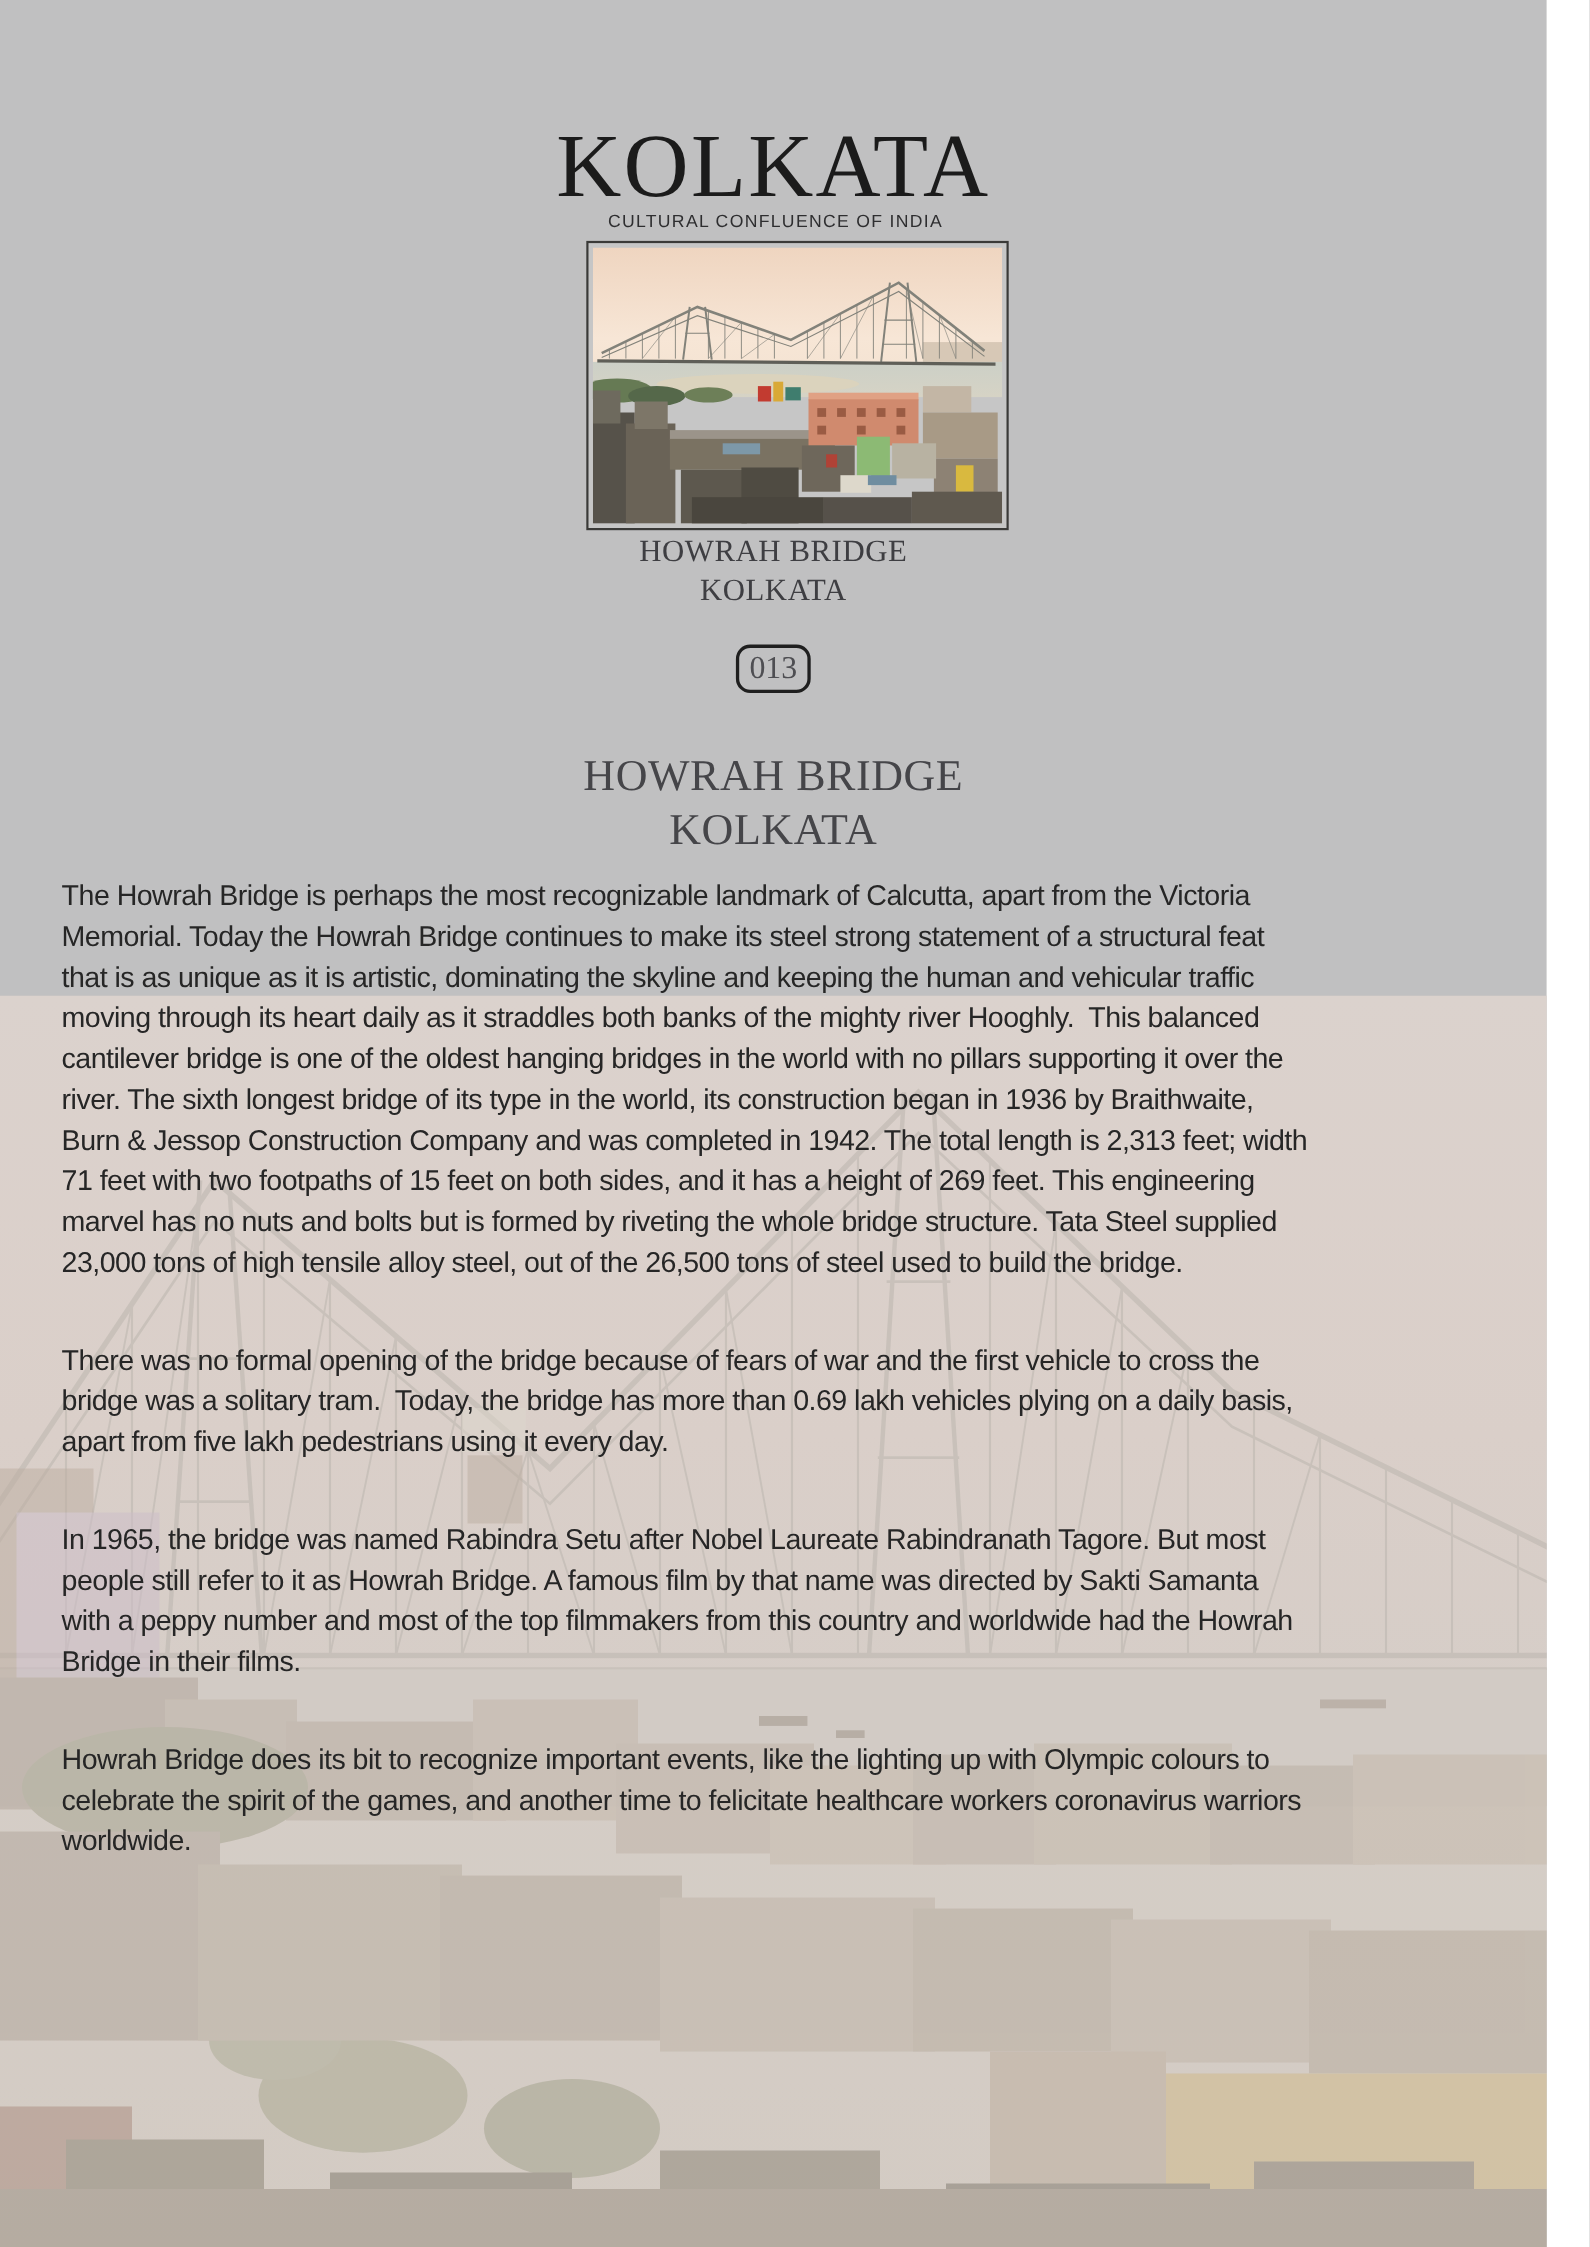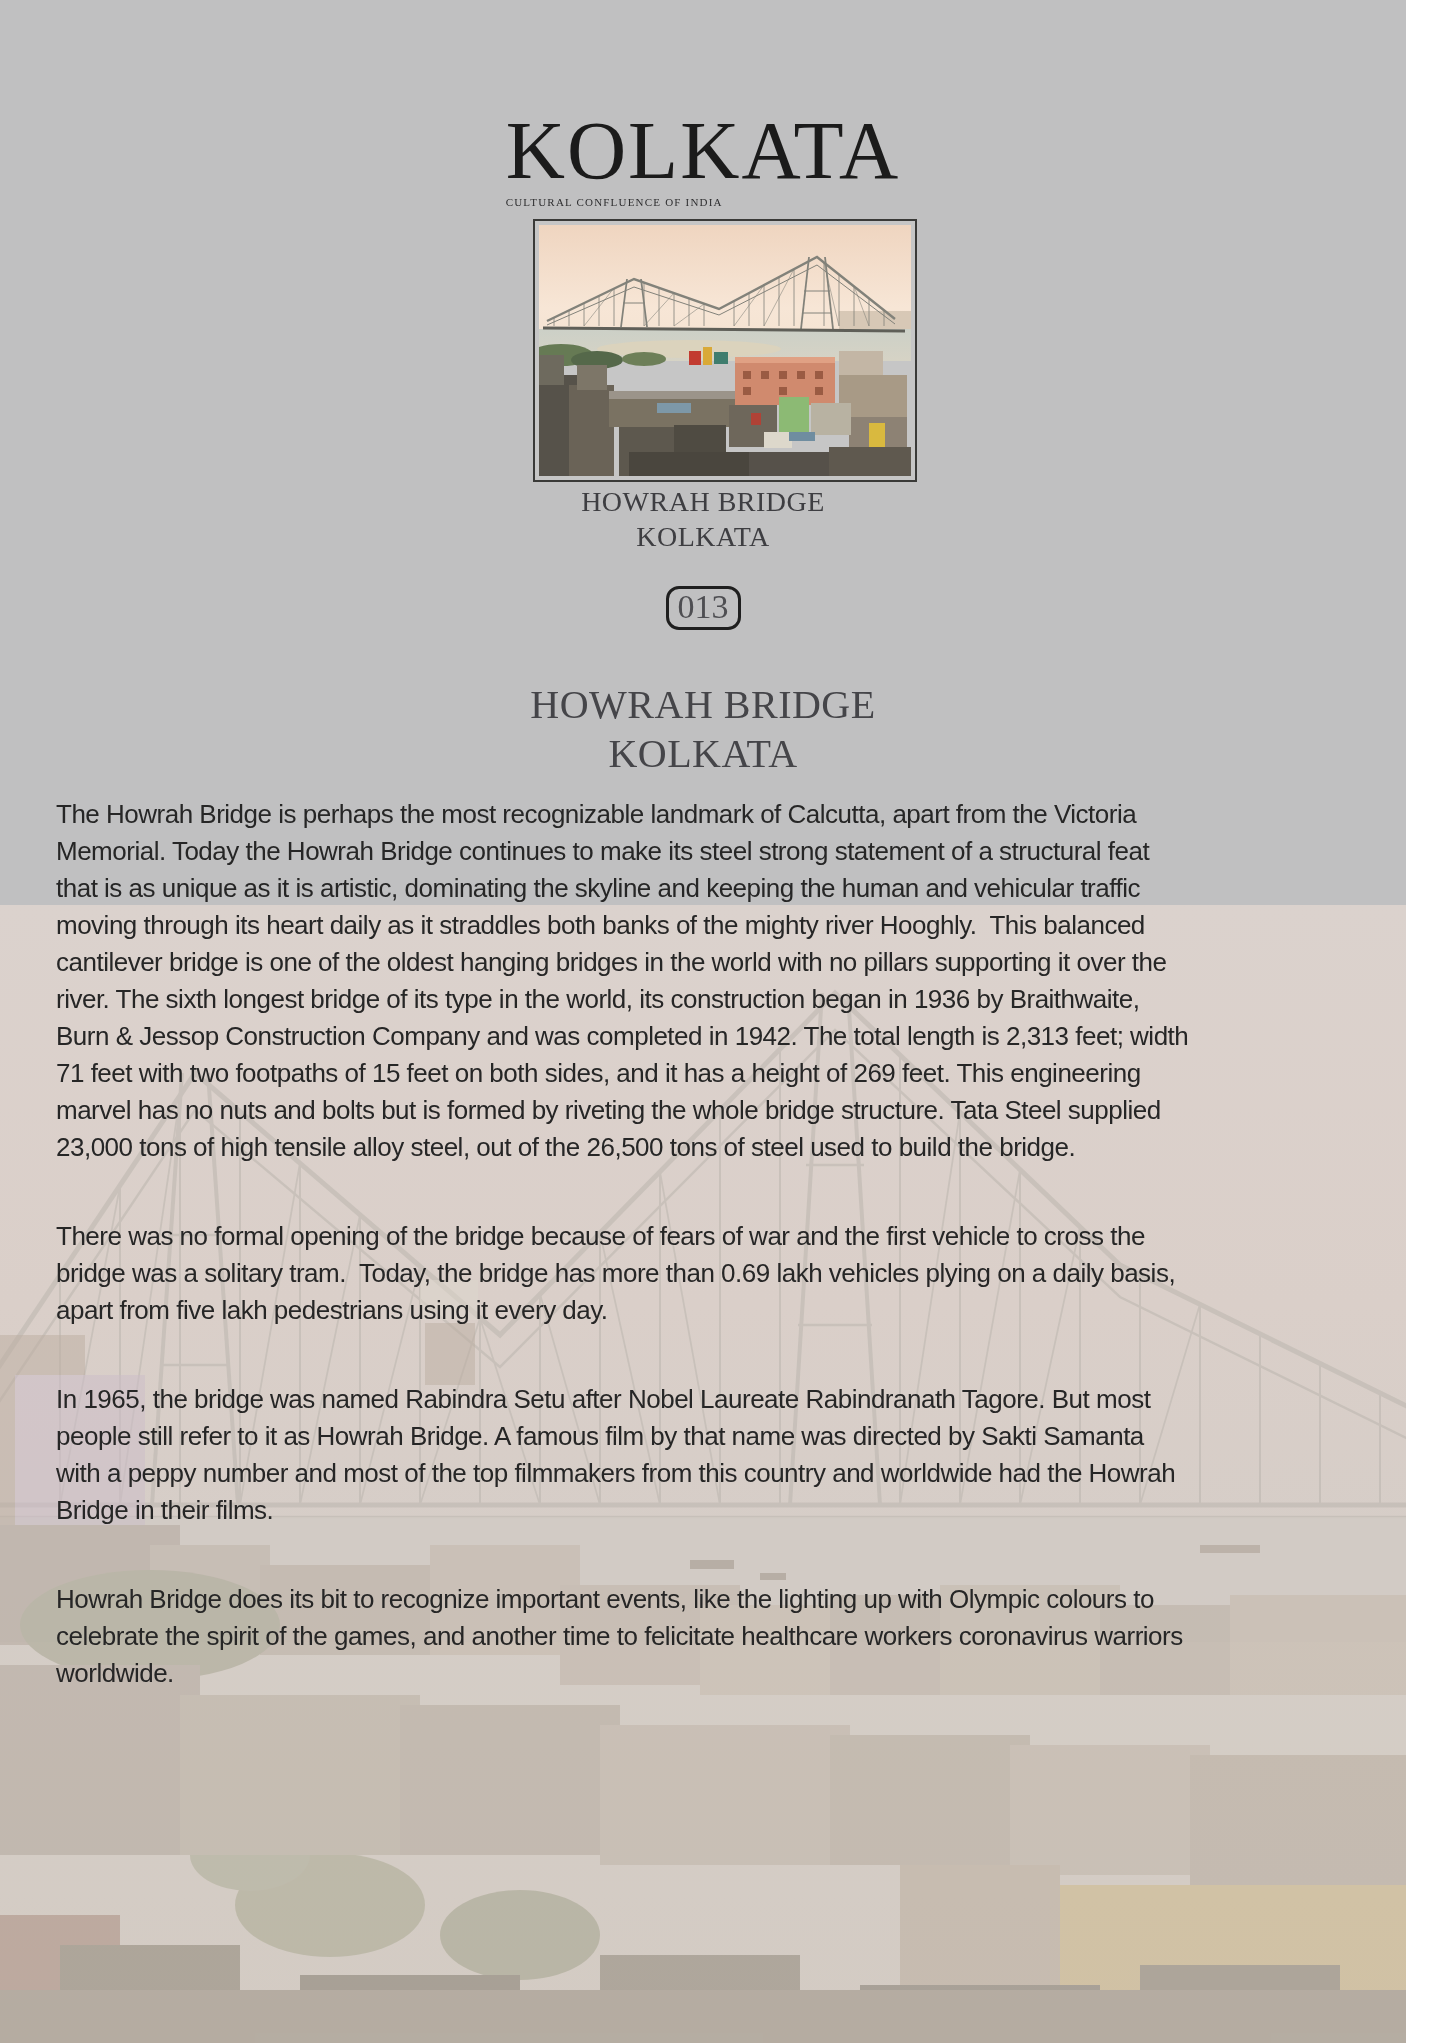--- a/index.html
+++ b/index.html
@@ -23,25 +23,25 @@
   }
   .masthead-inner{display:inline-block;}
   .title{
     font-family:"Liberation Serif",serif;
     font-size:82px;line-height:78px;
     letter-spacing:2px;
     color:#1b1b1b;
     white-space:pre;
   }
   .subtitle{
-    font-family:Liberation Serif, serif;
-    font-size:11px;line-height:18px;
+    font-family:Liberation Sans, sans-serif;
+    font-size:16px;line-height:18px;
     letter-spacing:1.2px;
     color:#2e2e30;
-    text-align:left;
+    text-align:center;
     margin-top:3px;margin-right:-4px;
     white-space:pre;
   }
   .photo-frame{
     position:absolute;left:533px;top:219px;
     width:372px;height:251px;
     border:2px solid #3a3a38;
     background:#c6c6c6;
     padding:4px;
   }
@@ -57,21 +57,21 @@
   .badge{
     position:absolute;left:0;top:586px;width:100%;
     text-align:center;
   }
   .badge-box{
     display:inline-block;
     border:3px solid #1f1f1f;
     border-radius:13px;
     padding:0px 9px 2px 9px;
     font-family:"Liberation Serif",serif;
-    font-size:34px;line-height:36px;
+    font-size:29px;line-height:36px;
     color:#4e4e52;
     background:transparent;
   }
   .main-heading{
     position:absolute;left:0;top:680px;width:100%;
     text-align:center;
     font-family:"Liberation Serif",serif;
     font-size:40px;line-height:49px;
     color:#454549;
     letter-spacing:0.5px;

